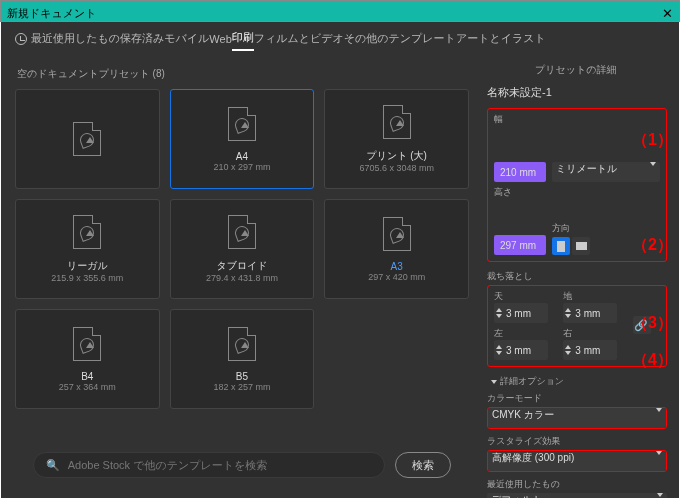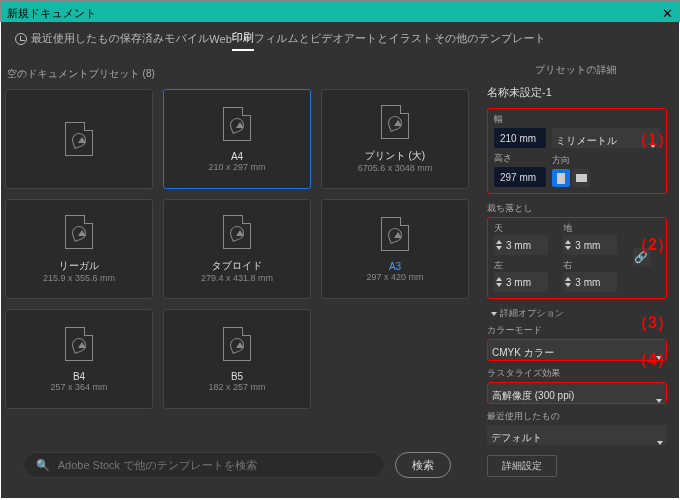--- a/index.html
+++ b/index.html
@@ -7,21 +7,21 @@
   .window { width: 680px; height: 500px; background: #fff; position: relative; }
   .titlebar { height: 22px; background: #14b8a6; border: 1px solid #888; display: flex; align-items: flex-end; padding: 0 6px; justify-content: space-between; color: #000; }
   .titlebar .close { font-size: 13px; cursor: pointer; }
   .app { background: #323232; height: 476px; width: 678px; margin-left:1px; display: flex; flex-direction: column; }
   .tabs { display: flex; align-items: center; gap: 0; padding: 4px 14px; font-size: 11px; color: #bbb; }
   .tabs .tab { cursor: pointer; padding: 4px 0; }
   .tabs .tab.active { color: #fff; border-bottom: 2px solid #fff; }
   .clock-icon { width: 12px; height: 12px; border: 1.3px solid #bbb; border-radius: 50%; position: relative; display:inline-block; vertical-align:middle; margin-right:4px;}
   .clock-icon::after { content:""; position:absolute; width:4px; height:4px; border-left:1.3px solid #bbb; border-bottom:1.3px solid #bbb; top:2px; left:4px;}
   .main { flex:1; display:flex; overflow:hidden; }
-  .left { flex: 1; padding: 8px 10px 8px 4px; display:flex; flex-direction:column; overflow:hidden;}
+  .left { flex: 1; padding: 8px 10px 8px 14px; display:flex; flex-direction:column; overflow:hidden;}
   .right { width: 200px; padding: 8px 12px 8px 8px; border-left: none; overflow:hidden;}
   .section-title { font-size: 10px; color: #aaa; margin: 4px 0 8px 2px;}
   .presets { display: grid; grid-template-columns: repeat(3, 1fr); gap: 10px; }
   .preset { background: #2a2a2a; border: 1px solid #444; border-radius: 3px; height: 100px; display:flex; flex-direction:column; align-items:center; justify-content:center; gap:10px; cursor:pointer; }
   .preset.selected { border: 1.5px solid #1473e6; }
   .preset .ic { width:28px; height:34px; border:1px solid #888; position:relative; }
   .preset .ic::before { content:""; position:absolute; right:-1px; top:-1px; width:8px; height:8px; background:#2a2a2a; border-left:1px solid #888; border-bottom:1px solid #888;}
   .preset .ic::after { content:""; position:absolute; width:12px; height:12px; border:1px solid #888; border-radius:50% 50% 50% 0; transform: rotate(-20deg); left:6px; top:10px;}
   .preset .ic .tri { position:absolute; left:12px; top:14px; width:0; height:0; border-left:4px solid transparent; border-right:4px solid transparent; border-bottom:6px solid #888;}
   .preset-name { color:#ddd; font-size:10px; }
@@ -29,23 +29,23 @@
   .preset-dim { color:#888; font-size: 9px; }
   .search-row { margin-top:auto; padding: 12px 18px; display:flex; align-items:center; gap:10px; }
   .search-box { flex:1; background:#2a2a2a; border:1px solid #3a3a3a; border-radius:14px; height:26px; display:flex; align-items:center; padding:0 12px; color:#888; gap:8px;}
   .search-btn { border:1px solid #888; color:#ddd; background:transparent; border-radius:13px; height:26px; padding:0 16px; cursor:pointer; font-size:11px;}
   .detail-title { font-size:10px; color:#aaa; margin-bottom:8px;margin-left:48px; }
   .name-row { font-size:11px; color:#ddd; margin-bottom:8px; }
   .redbox { border:1.5px solid #ff0000; border-radius:3px; padding: 4px 6px 6px 6px; margin-bottom:8px; position:relative;}
   .label { font-size:9px; color:#aaa; margin-bottom:2px; display:block;}
   .row { display:flex; gap:6px; align-items:flex-end; }
   .col { display:flex; flex-direction:column; }
-  .input { background:#0f172a; border:none; color:#ddd; height:20px; padding:0 6px; font-size:10px; border-radius:2px;}
+  .input { background:#8b5cf6; border:none; color:#ddd; height:20px; padding:0 6px; font-size:10px; border-radius:2px;margin-top:34px;}
   .input.sm { width:52px; }
-  .select { background:#3a3a3a; border:none; color:#ddd; height:20px; padding:0 4px; font-size:10px; border-radius:2px; display:flex; align-items:flex-end; justify-content:space-between; cursor:pointer; }
+  .select { background:#3a3a3a; border:none; color:#ddd; height:20px; padding:0 4px; font-size:10px; border-radius:2px; display:flex; align-items:flex-start; justify-content:space-between; cursor:pointer; }
   .chev { width:0; height:0; border-left:3px solid transparent; border-right:3px solid transparent; border-top:4px solid #ccc; display:inline-block; margin-left:4px;}
   .orient { display:flex; gap:2px; }
   .orient-btn { width:18px; height:18px; background:#3a3a3a; display:flex; align-items:center; justify-content:center; cursor:pointer; border-radius:2px;}
   .orient-btn.active { background:#1473e6; }
   .orient-btn .p { width:8px; height:11px; background:#ccc; }
   .orient-btn .l { width:11px; height:8px; background:#ccc; }
   .stepper { display:flex; align-items:center; background:#3a3a3a; border-radius:2px; height:20px; }
   .stepper .arrows { display:flex; flex-direction:column; width:12px; align-items:center; justify-content:center;}
   .au { width:0;height:0;border-left:3px solid transparent;border-right:3px solid transparent;border-bottom:4px solid #ccc; margin:1px 0;}
   .ad { width:0;height:0;border-left:3px solid transparent;border-right:3px solid transparent;border-top:4px solid #ccc; margin:1px 0;}
@@ -71,22 +71,22 @@
     <span class="close">✕</span>
   </div>
   <div class="app">
     <div class="tabs">
       <span class="tab"><span class="clock-icon"></span><span>最近使用したもの</span></span>
       <span class="tab">保存済み</span>
       <span class="tab">モバイル</span>
       <span class="tab">Web</span>
       <span class="tab active">印刷</span>
       <span class="tab">フィルムとビデオ</span>
+      <span class="tab">その他のテンプレート</span>
       <span class="tab">アートとイラスト</span>
-      <span class="tab">その他のテンプレート</span>
     </div>
     <div class="main">
       <div class="left">
         <div class="section-title">空のドキュメントプリセット (8)</div>
         <div class="presets">
           <div class="preset">
               <div class="ic">
                 <div class="tri"></div>
               </div>
             </div>

